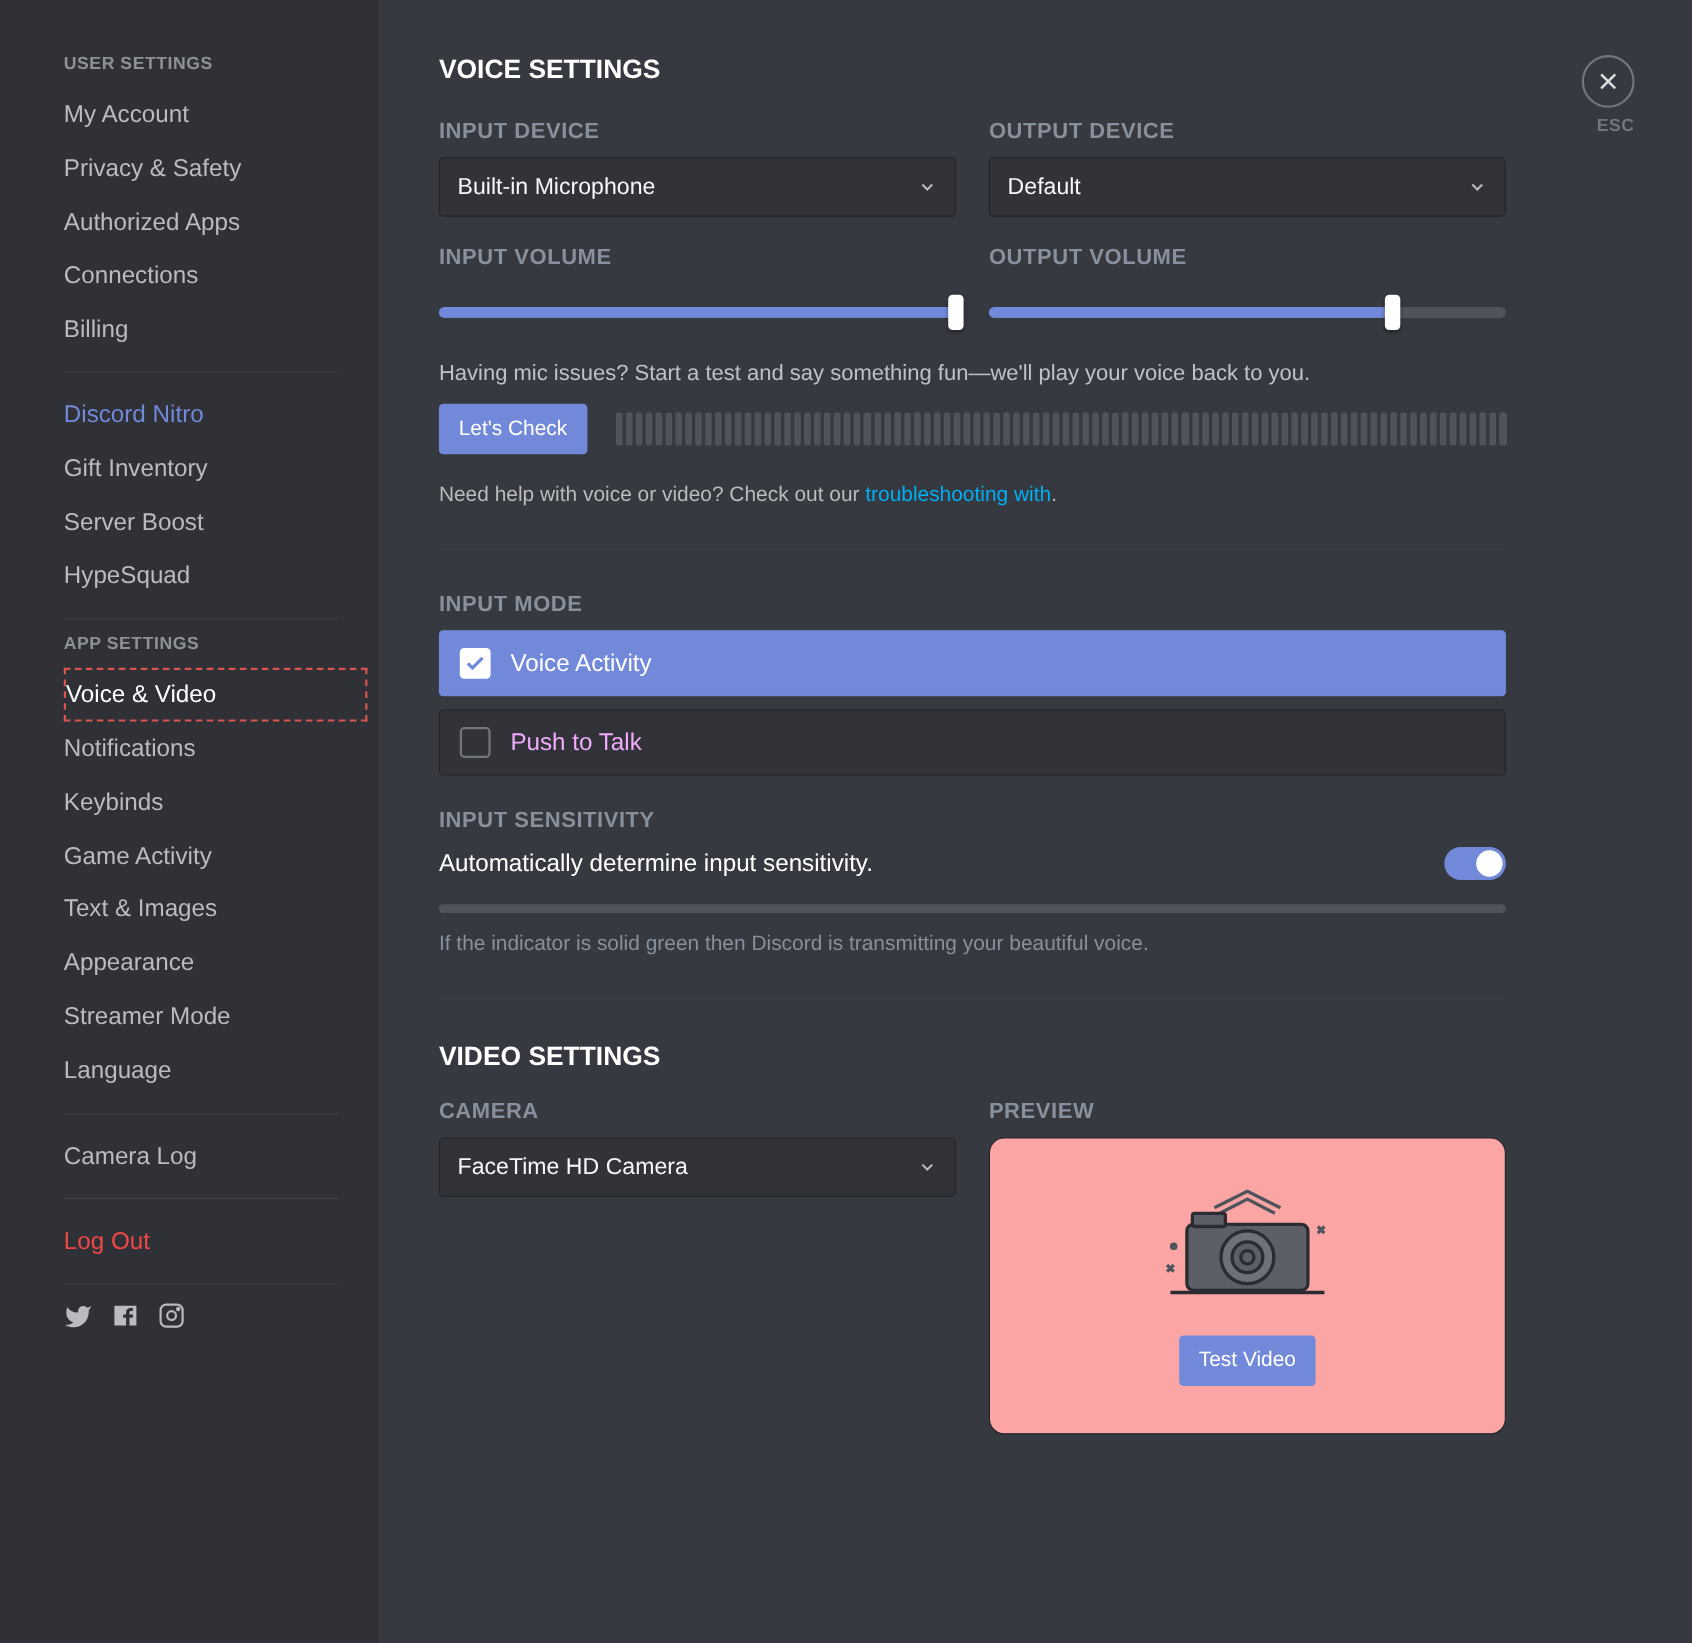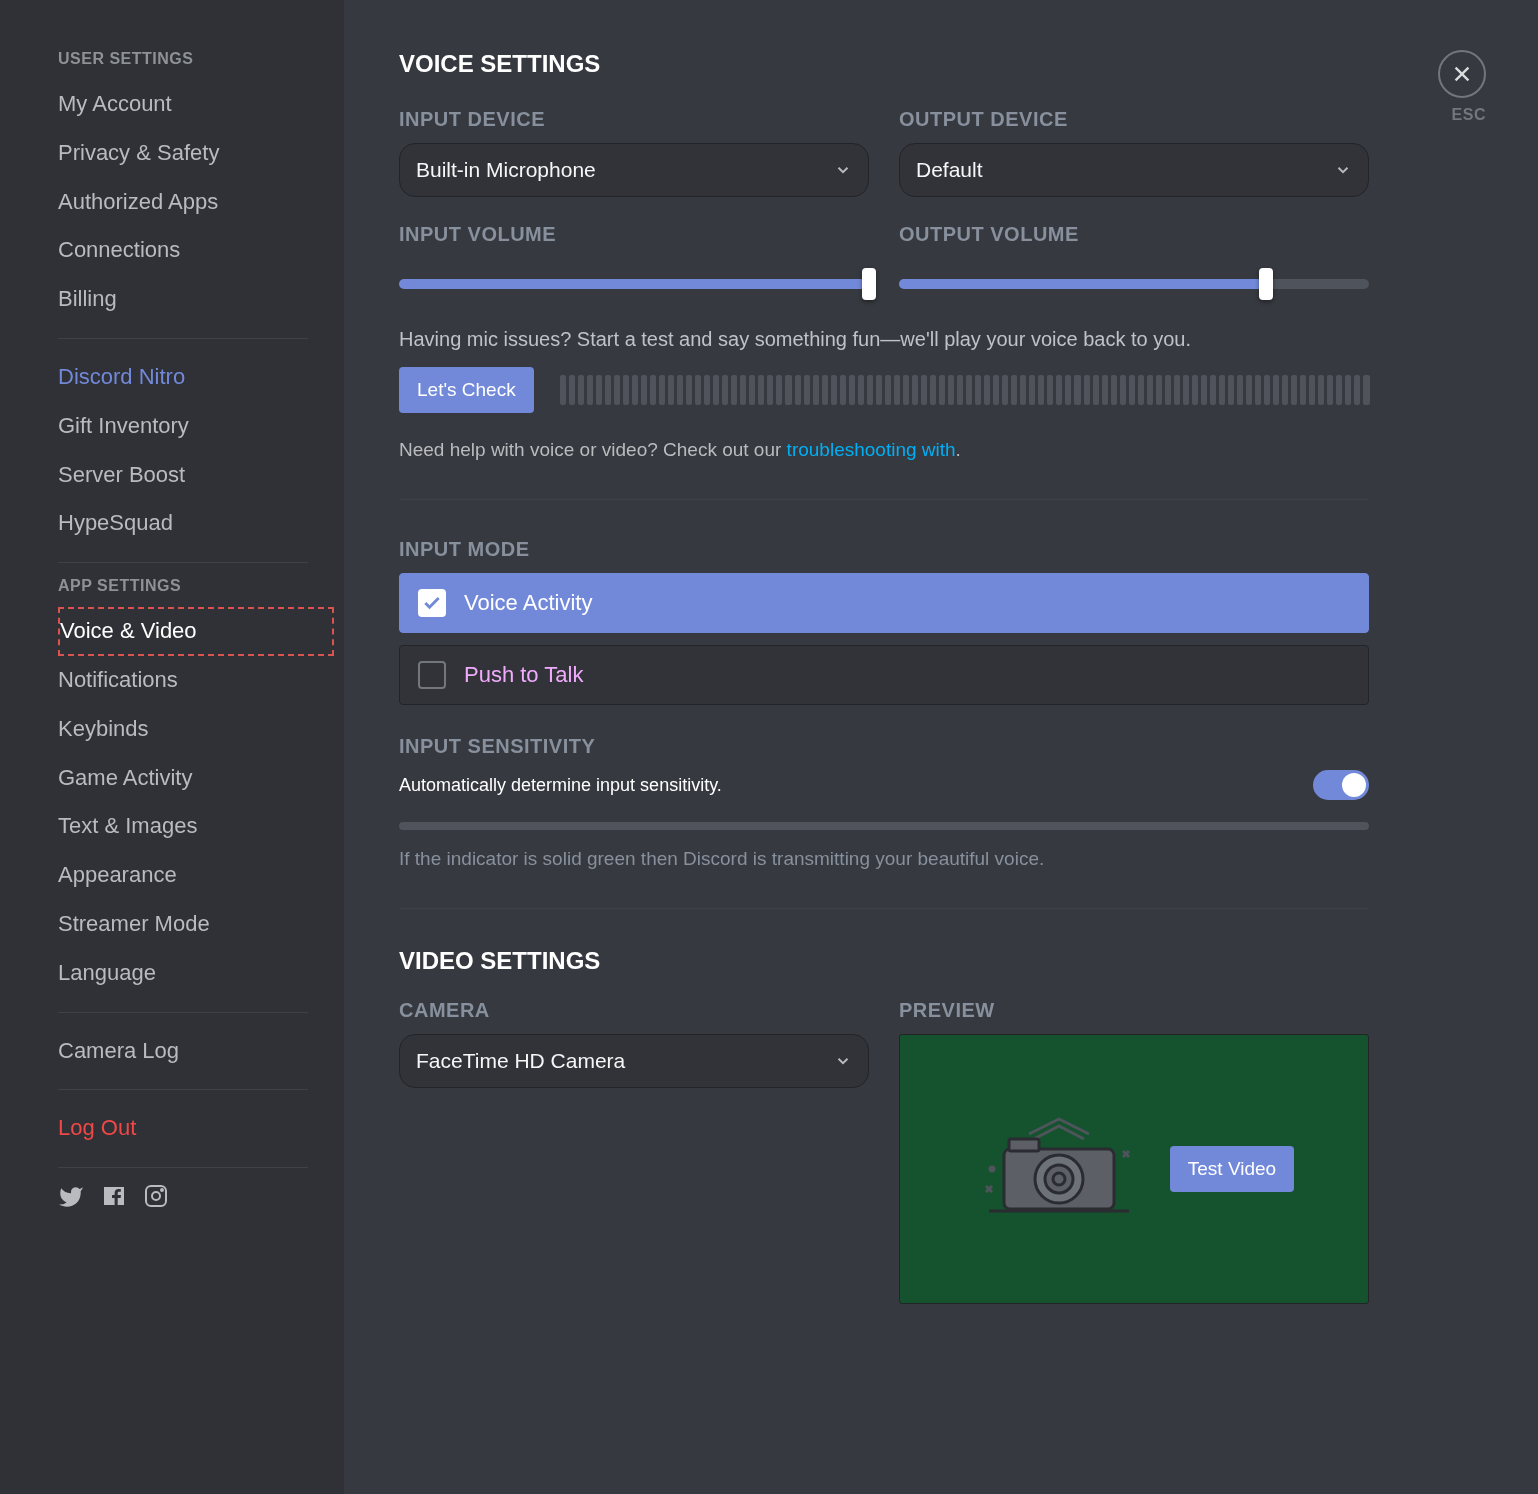--- a/index.html
+++ b/index.html
@@ -103,21 +103,21 @@
   .label {
     font-size: 20px;
     font-weight: 700;
     color: #87909c;
     letter-spacing: 0.5px;
     margin-bottom: 12px;
   }
   .select {
     background: #313339;
     border: 1px solid #222428;
-    border-radius: 16px;
+    border-radius: 4px;
     height: 54px;
     display: flex;
     align-items: center;
     justify-content: space-between;
     padding: 0 16px;
     color: #f6f6f7;
     font-size: 21px;
     cursor: pointer;
   }
   .select .chev { color: #b9bbbe; }
@@ -224,21 +224,21 @@
   .mode-option.selected .checkbox { background: #fff; color: #7289da; }
   .mode-option:not(.selected) .checkbox { border: 2px solid #72767d; }
   .toggle-row {
     display: flex;
     align-items: center;
     justify-content: space-between;
     width: 970px;
     margin-bottom: 22px;
   }
   .toggle-label {
-    font-size: 18px;
+    font-size: 22px;
     color: #fff;
     font-weight: 500;
     text-align: center;
   }
   .toggle {
     width: 56px; height: 30px;
     background: #7289da;
     border-radius: 15px;
     position: relative;
     cursor: pointer;
@@ -257,25 +257,25 @@
     border-radius: 4px;
     margin-bottom: 18px;
   }
   .note {
     font-size: 19px;
     color: #87909c;
     margin-bottom: 8px;
   }
   .preview-box {
     border: 1px solid #222428;
-    background: #14532d;
-    border-radius: 3px;
+    background: #fca5a5;
+    border-radius: 14px;
     height: 270px;
     display: flex;
-    flex-direction: row;
+    flex-direction: column;
     align-items: center;
     justify-content: center;
     gap: 26px;
   }
   .camera-art { color: #4f545c; }
   .content-wrap { max-width: 970px; }
   svg { display: block; }
 </style>
 </head>
 <body>

